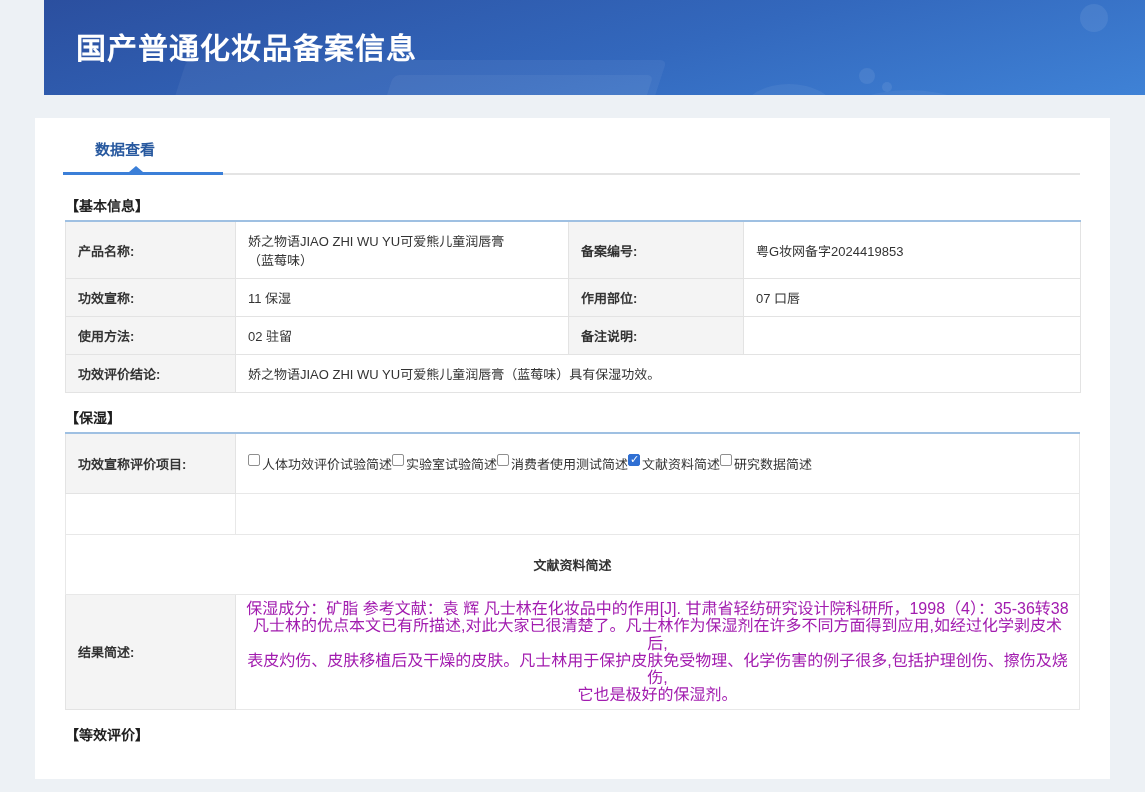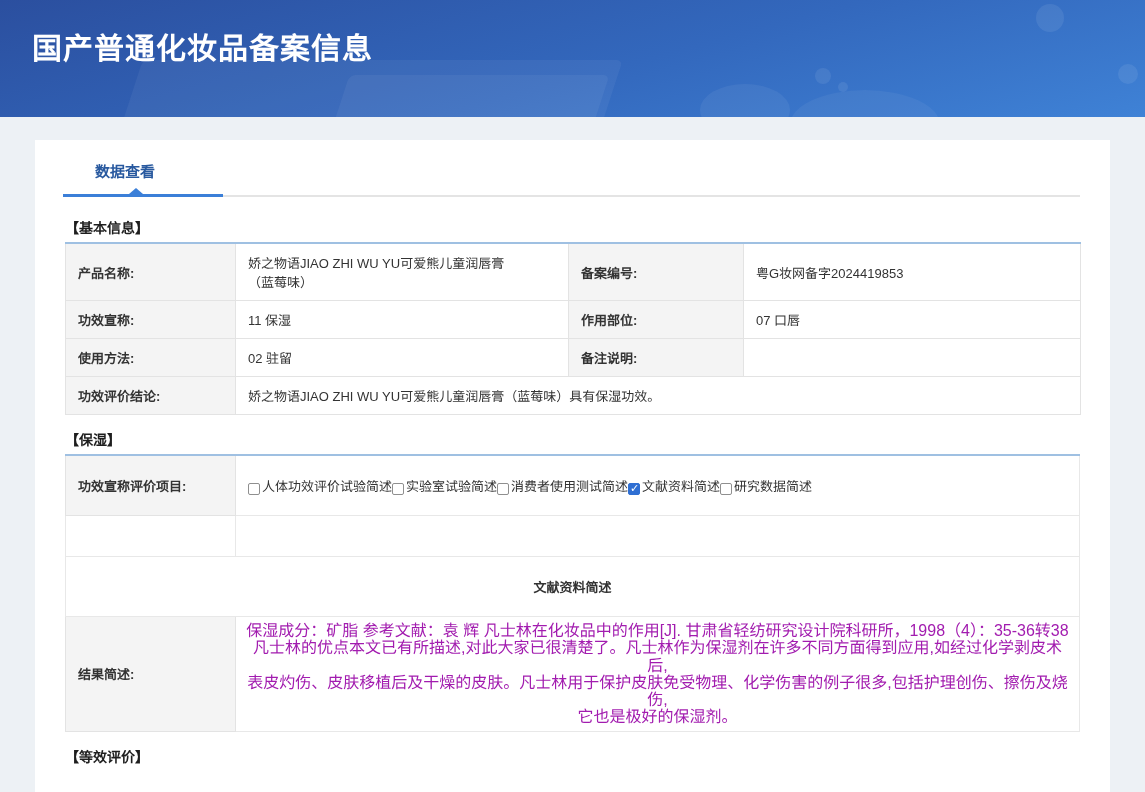--- a/index.html
+++ b/index.html
@@ -6,22 +6,23 @@
   html,body { margin:0; padding:0; }
   body {
     width:1145px; height:792px;
     background:#edf1f5;
     font-family:"Liberation Sans","DejaVu Sans",sans-serif;
     color:#333; overflow:hidden;
   }
 
   
   .banner {
-    position:relative; height:117px; overflow:hidden;
+    position:relative; height:95px; overflow:hidden;
     background:linear-gradient(165deg,#2b4f9f 0%,#3368bd 55%,#3f82d6 100%);
+    margin-left:44px;
   }
   .banner-title {
     position:absolute; left:32px; top:24px; margin:0;
     font-size:30px; font-weight:bold; color:#ffffff; letter-spacing:1px;
   }
   .deco { position:absolute; background:rgba(255,255,255,0.08); border-radius:50%; }
   .deco.d1 { width:28px; height:28px; left:1036px; top:4px; }
   .deco.d2 { width:20px; height:20px; left:1118px; top:64px; }
   .deco.d3 { width:90px; height:52px; left:700px; top:84px; border-radius:50%; background:rgba(255,255,255,0.06); }
   .deco.d4 { width:150px; height:70px; left:790px; top:90px; border-radius:50%; background:rgba(255,255,255,0.05); }
@@ -77,21 +78,21 @@
 
   .result-cell { padding:5px 8px !important; }
   .result-text { font-size:16px; line-height:1.08; color:#a21caf; white-space:pre-line;text-align:center; }
 
   .equiv-table { border:1px solid #a5c4e6; }
   .equiv-table td { border:1px solid #e3e3e3; background:#f2f2f2; padding:11px 12px; font-weight:bold; color:#333; }
   .equiv-table td.first-col { background:#ffffff; }
 
   
   .cb-wrap { display:flex; flex-wrap:wrap; align-items:center; }
-  .cb-item { display:inline-flex; align-items:flex-end; cursor:pointer; }
+  .cb-item { display:inline-flex; align-items:flex-start; cursor:pointer; }
   .cb-box {
     display:inline-block; width:12px; height:12px; margin-right:2px;
     border:1px solid #8f8f8f; background:#fff; border-radius:2px;
     position:relative; flex:none;
   }
   .cb-item.checked .cb-box { background:#2f6fd3; border-color:#2f6fd3; }
   .cb-item.checked .cb-box::after {
     content:"✓"; position:absolute; left:1px; top:-2px;
     color:#fff; font-size:11px; font-weight:bold;
   }

